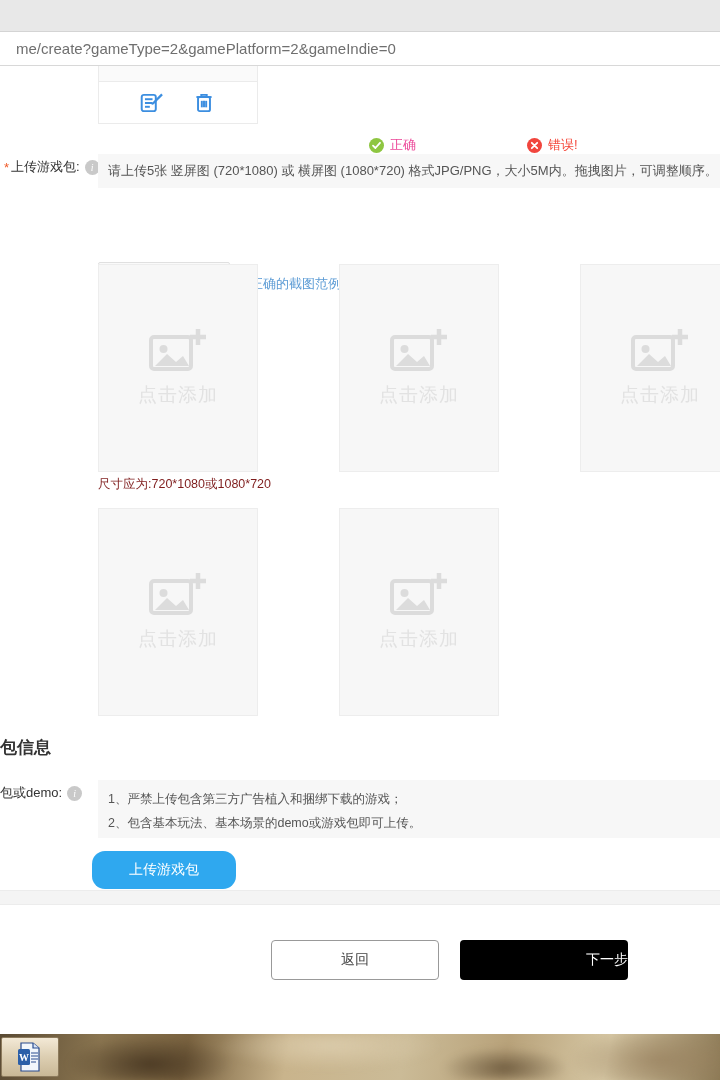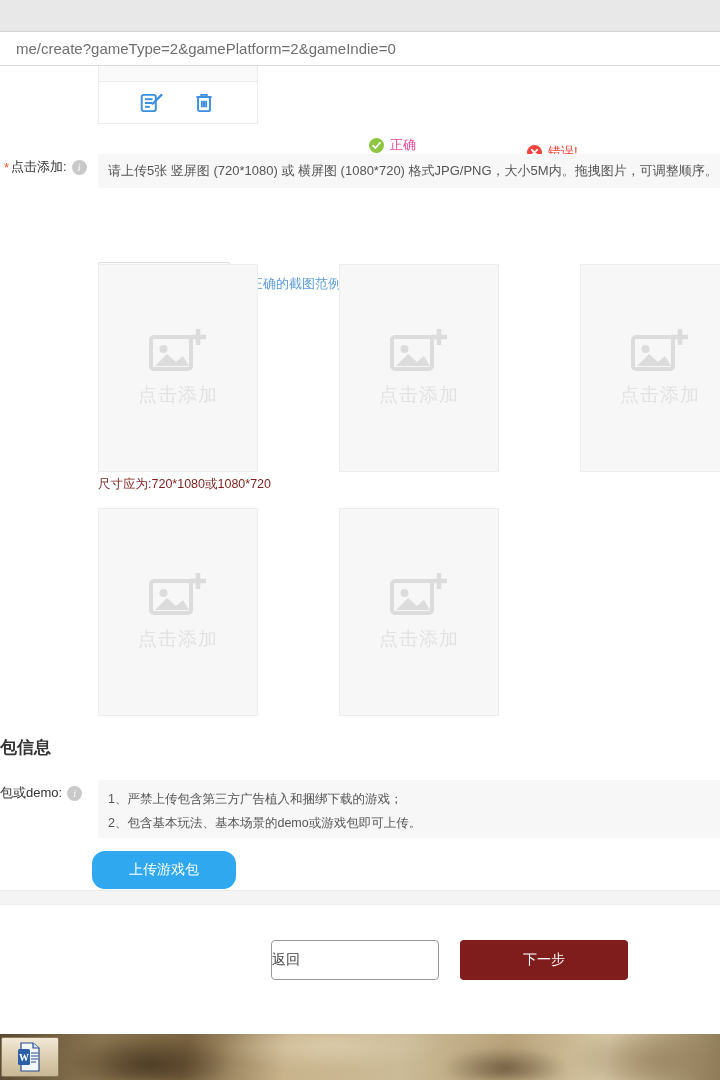--- a/index.html
+++ b/index.html
@@ -48,21 +48,21 @@
   .tbl-icon svg { display: block; width: 26px; height: 26px; }
 
   .status-correct {
     position: absolute; left: 369px; top: 70px;
     display: flex; align-items: center; gap: 6px;
     font-size: 13px; color: #ec4899;
   }
   .status-error {
     position: absolute; left: 527px; top: 70px;
     display: flex; align-items: center; gap: 6px;
-    font-size: 13px; color: #f5483b; margin-top: 7px;
+    font-size: 13px; color: #f5483b;
   }
   .badge { width: 15px; height: 15px; border-radius: 50%; position: relative; flex: none; }
   .badge.green { background: #8ec641; }
   .badge.red { background: #f1453d; }
   .badge svg { position: absolute; left: 0; top: 0; width: 15px; height: 15px; }
 
   
   .row-label {
     position: absolute; font-size: 13px; color: #333; white-space: nowrap;
     display: flex; align-items: center;
@@ -130,27 +130,27 @@
 
   .footer-sep {
     position: absolute; left: 0; top: 824px; width: 720px; height: 15px;
     background: #f4f4f4; border-top: 1px solid #ececec; border-bottom: 1px solid #ececec;
   }
 
   .btn-back {
     position: absolute; left: 271px; top: 874px; width: 168px; height: 40px;
     background: #fff; border: 1px solid #999; border-radius: 4px;
     font-size: 14px; color: #444; cursor: pointer;
-    display: flex; align-items: center; 
+    display: flex; align-items: center; justify-content: center;
   }
   .btn-next {
     position: absolute; left: 460px; top: 874px; width: 168px; height: 40px;
-    background: #7f1d1d; border: none; border-radius: 4px;
+    background: #000000; border: none; border-radius: 4px;
     font-size: 14px; color: #fff; cursor: pointer;
-    display: flex; align-items: center; justify-content: center;
+    display: flex; align-items: center; justify-content: flex-end;
   }
 
   
   .taskbar {
     position: absolute; left: 0; top: 1034px; width: 720px; height: 46px;
     background: linear-gradient(100deg,#5a4a33 0%,#8a7550 14%,#7a6340 26%,
                                 #c9b48c 40%,#cbbb97 56%,#b8a27a 70%,
                                 #d6c7a4 84%,#8d7a56 100%);
     overflow: hidden;
   }
@@ -221,21 +221,21 @@
       <span class="badge red">
         <svg viewBox="0 0 15 15">
             <path d="M4.8 4.8 L10.2 10.2 M10.2 4.8 L4.8 10.2" fill="none" stroke="#fff" stroke-width="1.8" stroke-linecap="round"></path>
           </svg>
       </span>
       <span>错误!</span>
     </div>
 
     <div class="row-label" style="left:4px; top:92px;">
       <span class="req-star">*</span>
-      <span>点击添加:</span>
+      <span>上传游戏包:</span>
       <span class="info-dot">i</span>
     </div>
 
     <div class="hint-bar">
       <span>请上传5张 竖屏图 (720*1080) 或 横屏图 (1080*720) 格式JPG/PNG，大小5M内。拖拽图片，可调整顺序。</span>
     </div>
 
     <div class="upload-btn">
       <span>一次上传5张</span>
     </div>

